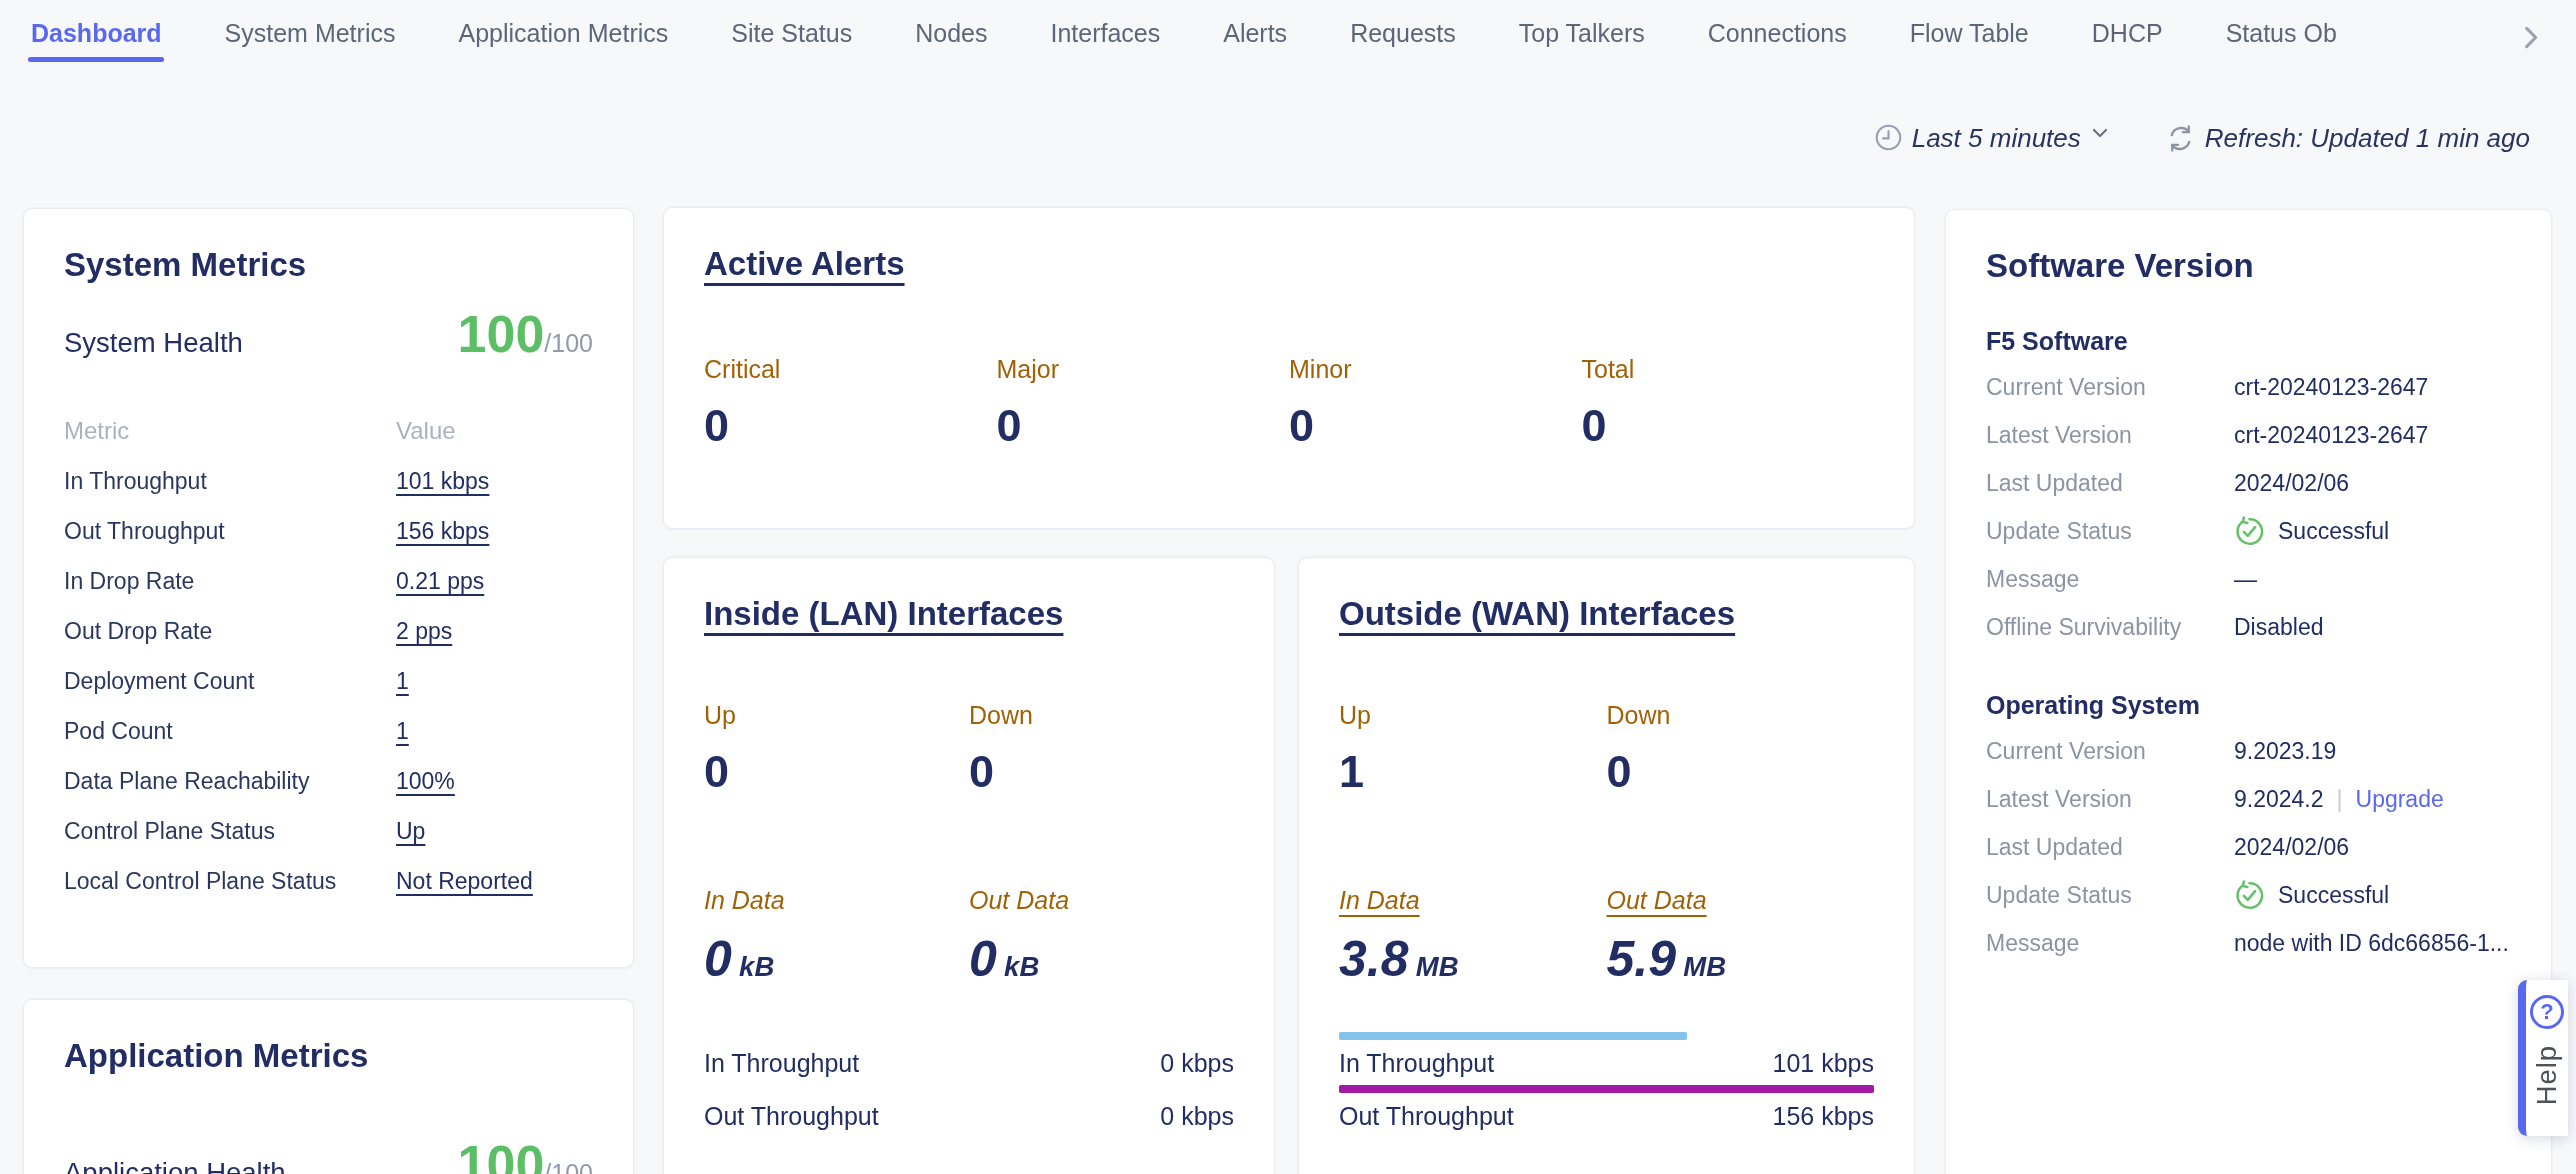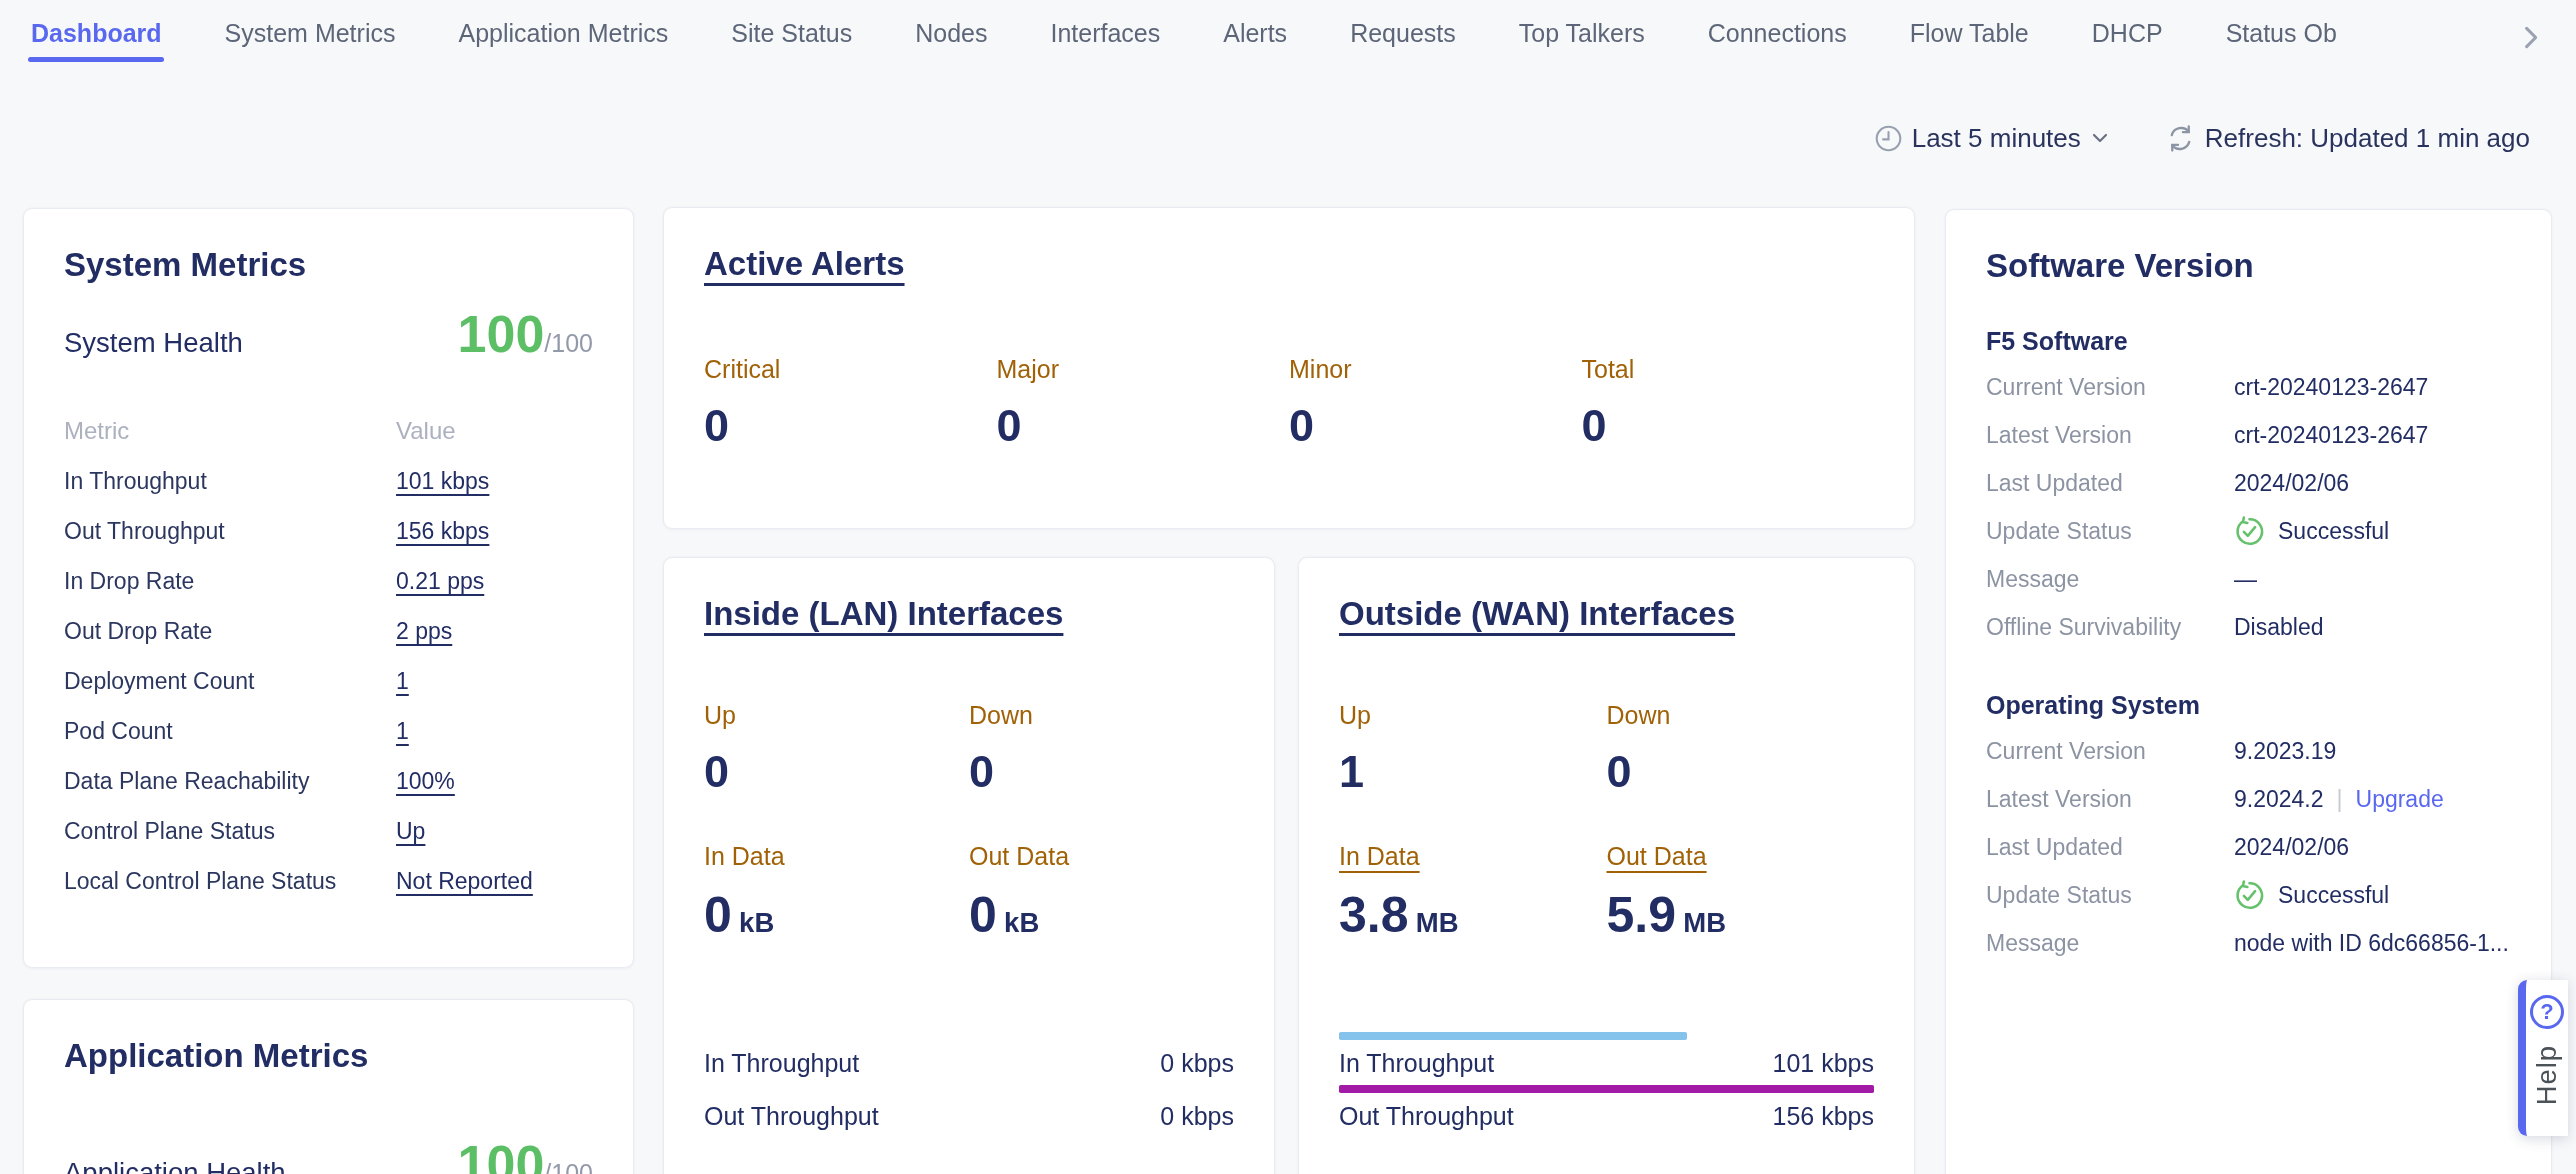--- a/index.html
+++ b/index.html
@@ -16,21 +16,21 @@
   .tab--active::after { content:""; position:absolute; left:-2.8px; right:-2.8px; bottom:-13px;
     height:5.5px; border-radius:2.8px; background:#5968ee; }
   .nav-fade { position:absolute; top:0; left:2385px; width:138px; height:61px;
     background:linear-gradient(to right, rgba(247,248,250,0), #f7f8fa 75%); pointer-events:none; }
   .nav-overflow { position:absolute; top:22px; left:2515px; width:31px; height:31px;
     background:none; border:none; cursor:pointer; }
 
   
   .toolbar { position:absolute; top:116px; right:46px; height:44px;
     display:flex; align-items:center; gap:55px; }
-  .toolbar-group { display:flex; align-items:center; gap:9px; cursor:pointer; }
+  .toolbar-group { display:flex; gap:9px; cursor:pointer;font-style:italic; }
   .toolbar-label { font-size:26px; color:#29335e; font-weight:500; }
 
   
   .card { position:absolute; background:#fff; border:0.9px solid #e9ebf2; border-radius:9.2px;
     box-shadow:0 0.9px 2.8px rgba(30,40,90,0.05); padding:35px 40px; }
   .card-title { font-size:33px; font-weight:600; color:#222d64; line-height:42px; }
   .card-title--link { text-decoration:underline; text-underline-offset:8.3px;
     text-decoration-thickness:2.8px; cursor:pointer; display:inline-block; }
 
   #card-system  { left:23px;  top:208px; width:611px;  height:760px; }
@@ -55,21 +55,21 @@
     text-underline-offset:4.6px; cursor:pointer; }
 
   
   .alert-stats { margin-top:70px; display:grid; grid-template-columns:repeat(4,1fr); }
   .stat-label { font-size:25px; color:#a16207; }
   .stat-label--link { text-decoration:underline; text-underline-offset:5.5px; cursor:pointer; }
   .stat-value { margin-top:16.5px; font-size:45px; font-weight:700; color:#222d64; line-height:1.1; }
 
   
   .if-stats { margin-top:66px; display:grid; grid-template-columns:1fr 1fr; }
-  .if-stats--second { margin-top:46px; }
+  .if-stats--second { margin-top:90px;font-style:italic; }
   .big-data { margin-top:16.5px; line-height:1.1; }
   .big-data .num { font-size:50px; font-weight:700; color:#222d64; }
   .big-data .unit { font-size:27.5px; font-weight:700; color:#222d64; margin-left:7.3px; }
   .tp-group { position:absolute; left:40px; right:40px; }
   .tp-group--1 { top:474px; } .tp-group--2 { top:527px; }
   .tp-bar-track { height:8.3px; margin-bottom:8.3px; }
   .tp-bar { height:8.3px; border-radius:1.8px; }
   .tp-bar--in  { background:#85c3ed; }
   .tp-bar--out { background:#a21ba6; }
   .tp-group--nobar { padding-top:16.5px; }

